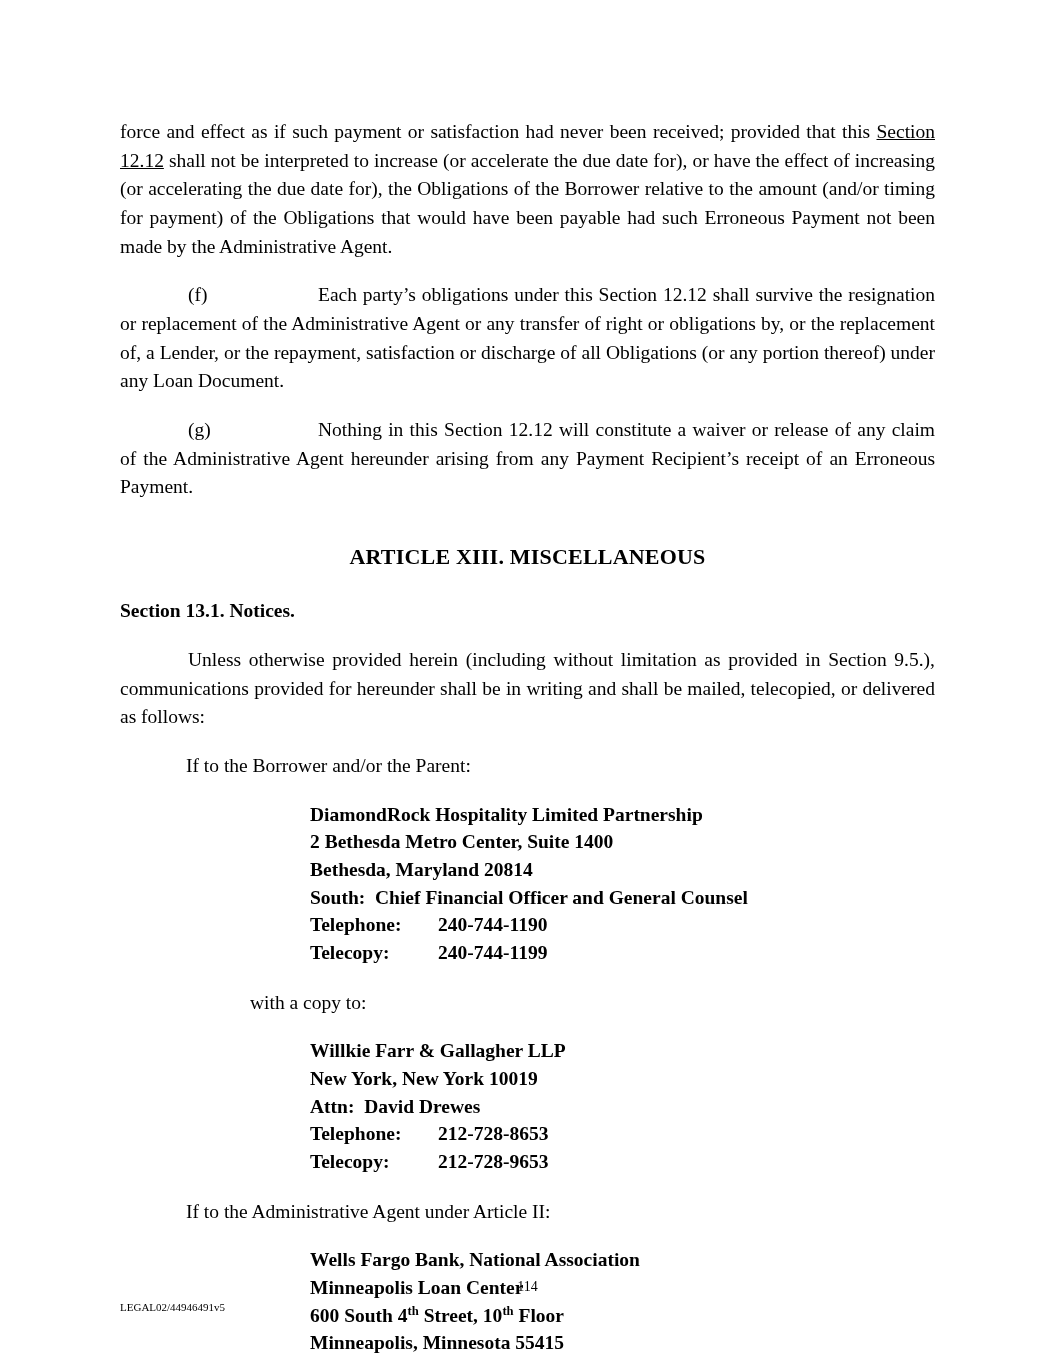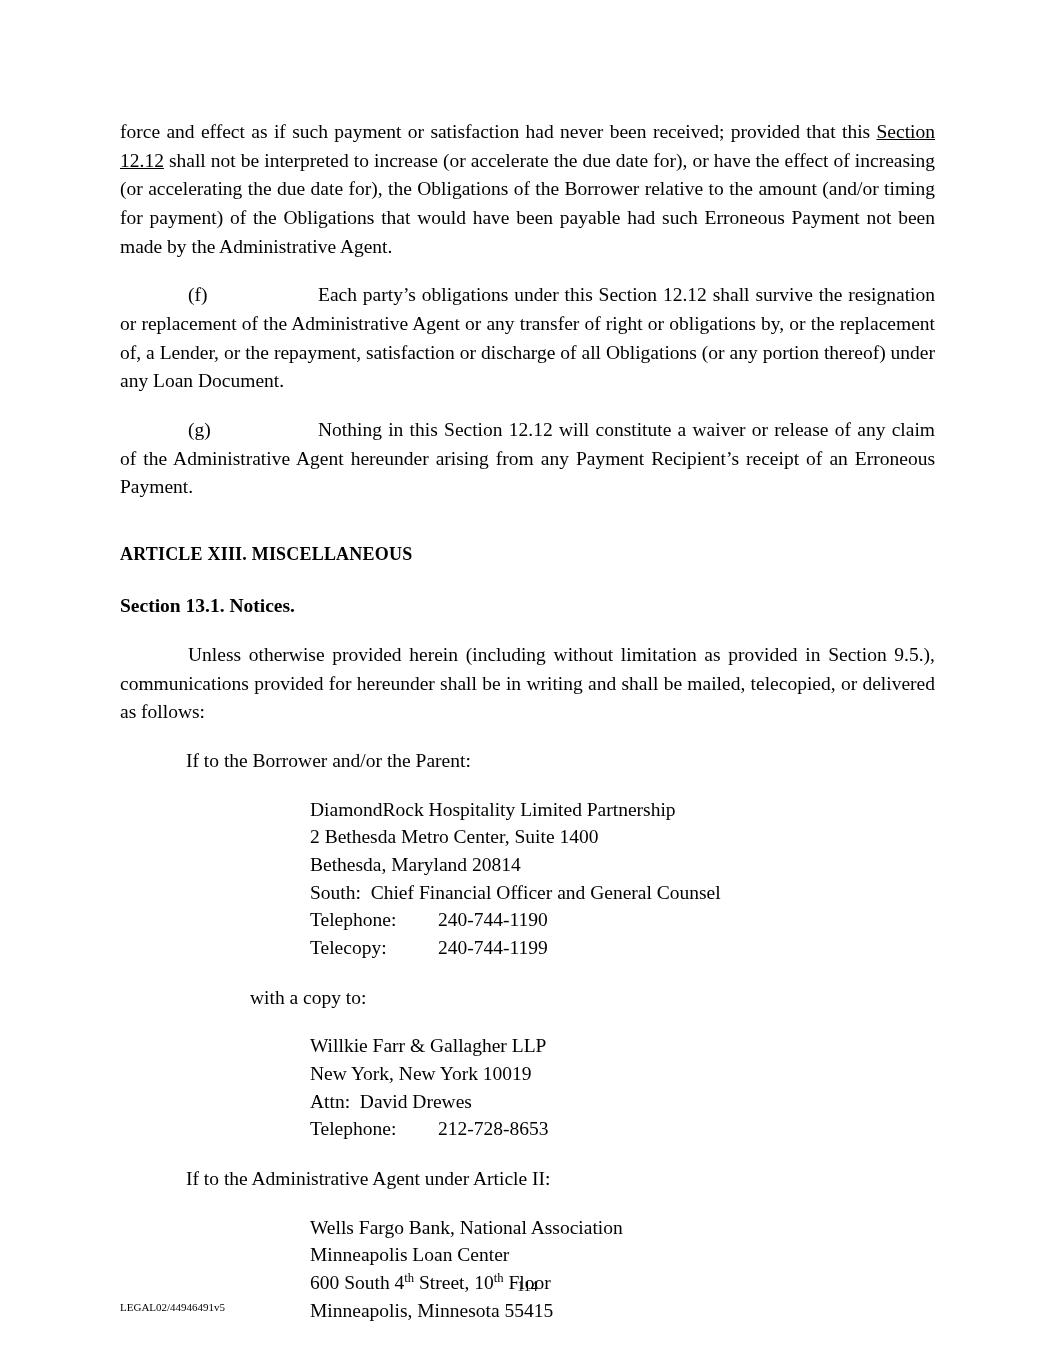--- a/index.html
+++ b/index.html
@@ -32,22 +32,23 @@
     text-indent: 0;
   }
   .para-marker {
     display: inline-block;
     width: 130px;
   }
   .underline {
     text-decoration: underline;
   }
   .article-heading {
+    text-align: center;
     font-weight: bold;
-    font-size: 18px;
+    font-size: 22px;
     margin: 42px 0 30px 0;
     letter-spacing: 0.2px;
   }
   .section-heading {
     font-weight: bold;
     font-size: 19.5px;
     margin: 0 0 24px 0;
   }
   .sub-indent {
     margin-left: 66px;
@@ -56,20 +57,21 @@
     margin-left: 130px;
   }
   .addr-block {
     margin-left: 190px;
     font-size: 19.5px;
     line-height: 1.42;
     margin-bottom: 22px;
   }
   .addr-line {
     white-space: pre;
+    font-weight: bold;
   }
   .addr-label {
     display: inline-block;
     width: 128px;
   }
   sup {
     font-size: 0.65em;
     vertical-align: super;
     line-height: 0;
   }
@@ -118,20 +120,21 @@
     <div class="addr-line"><span class="addr-label">Telecopy:</span><span>240-744-1199</span></div>
   </div>
 
   <p class="body-text block-indent">with a copy to:</p>
 
   <div class="addr-block">
     <div class="addr-line">Willkie Farr &amp; Gallagher LLP</div>
     <div class="addr-line">New York, New York 10019</div>
     <div class="addr-line">Attn:  David Drewes</div>
     <div class="addr-line"><span class="addr-label">Telephone:</span><span>212-728-8653</span></div>
+    <div class="addr-line"><span class="addr-label">Telecopy:</span><span>212-728-9653</span></div>
   </div>
 
   <p class="body-text sub-indent">If to the Administrative Agent under Article II:</p>
 
   <div class="addr-block">
     <div class="addr-line">Wells Fargo Bank, National Association</div>
     <div class="addr-line">Minneapolis Loan Center</div>
     <div class="addr-line"><span>600 South 4</span><sup>th</sup><span> Street, 10</span><sup>th</sup><span> Floor</span></div>
     <div class="addr-line">Minneapolis, Minnesota 55415</div>
 

